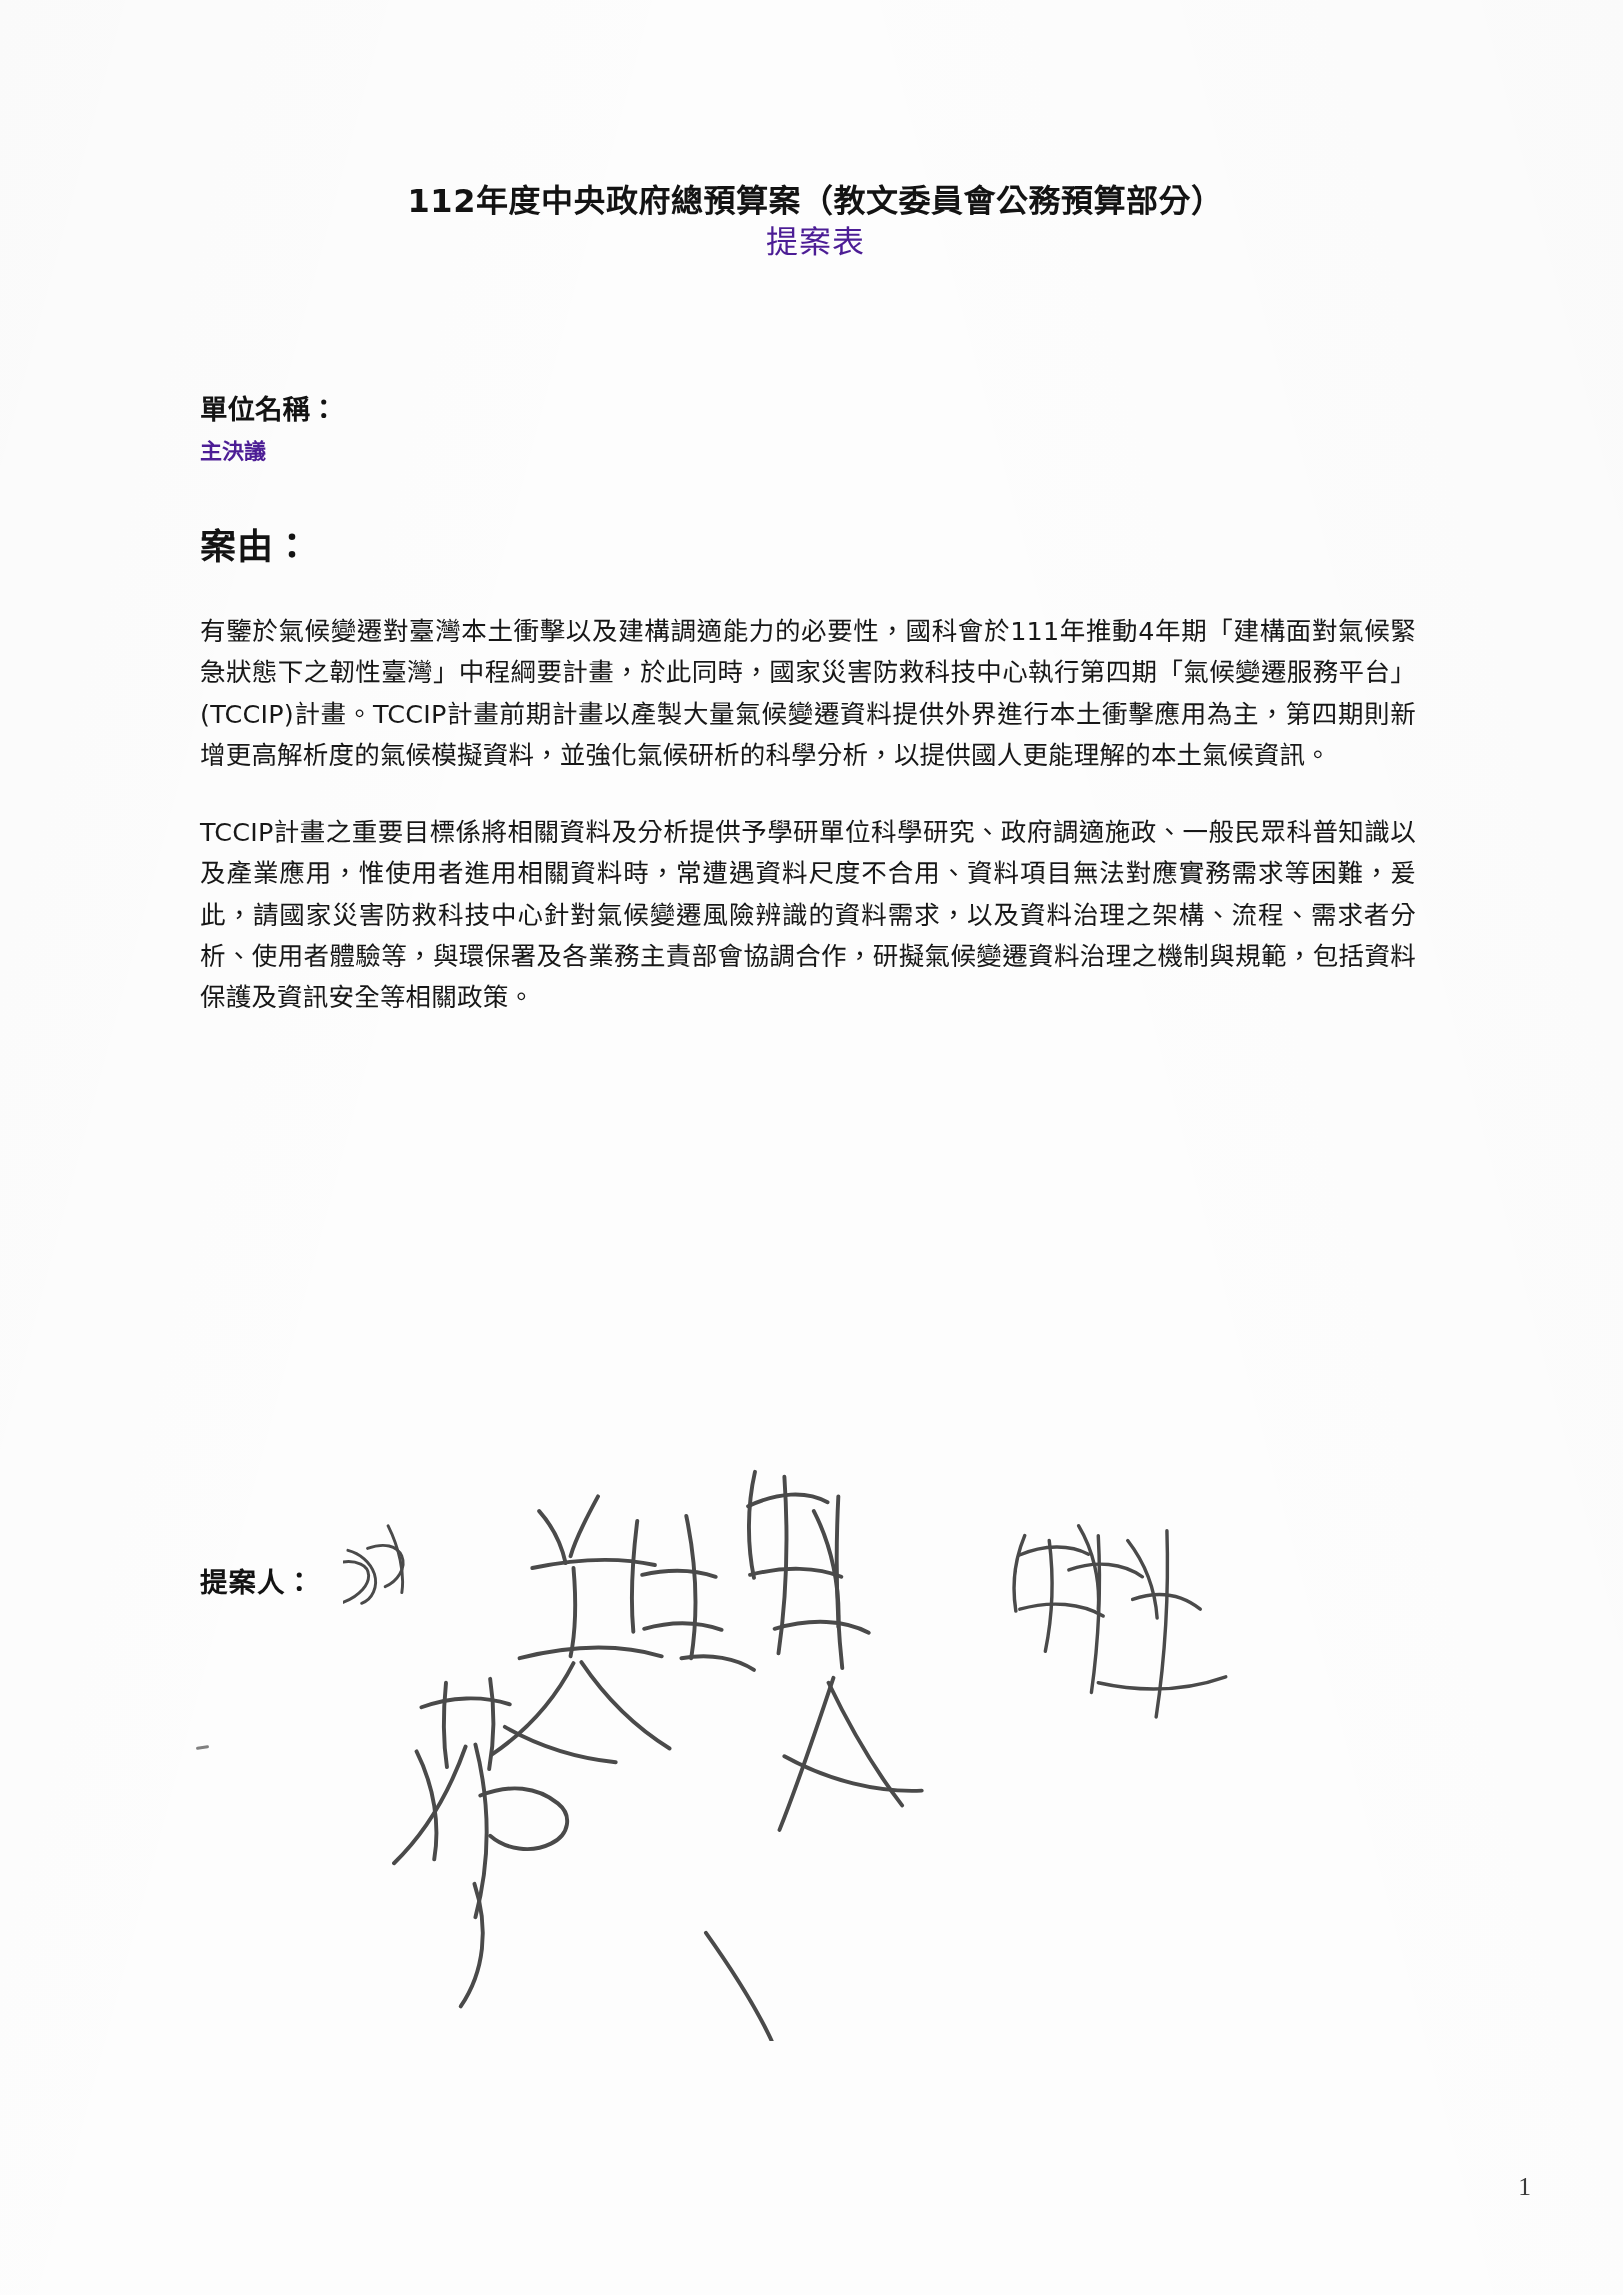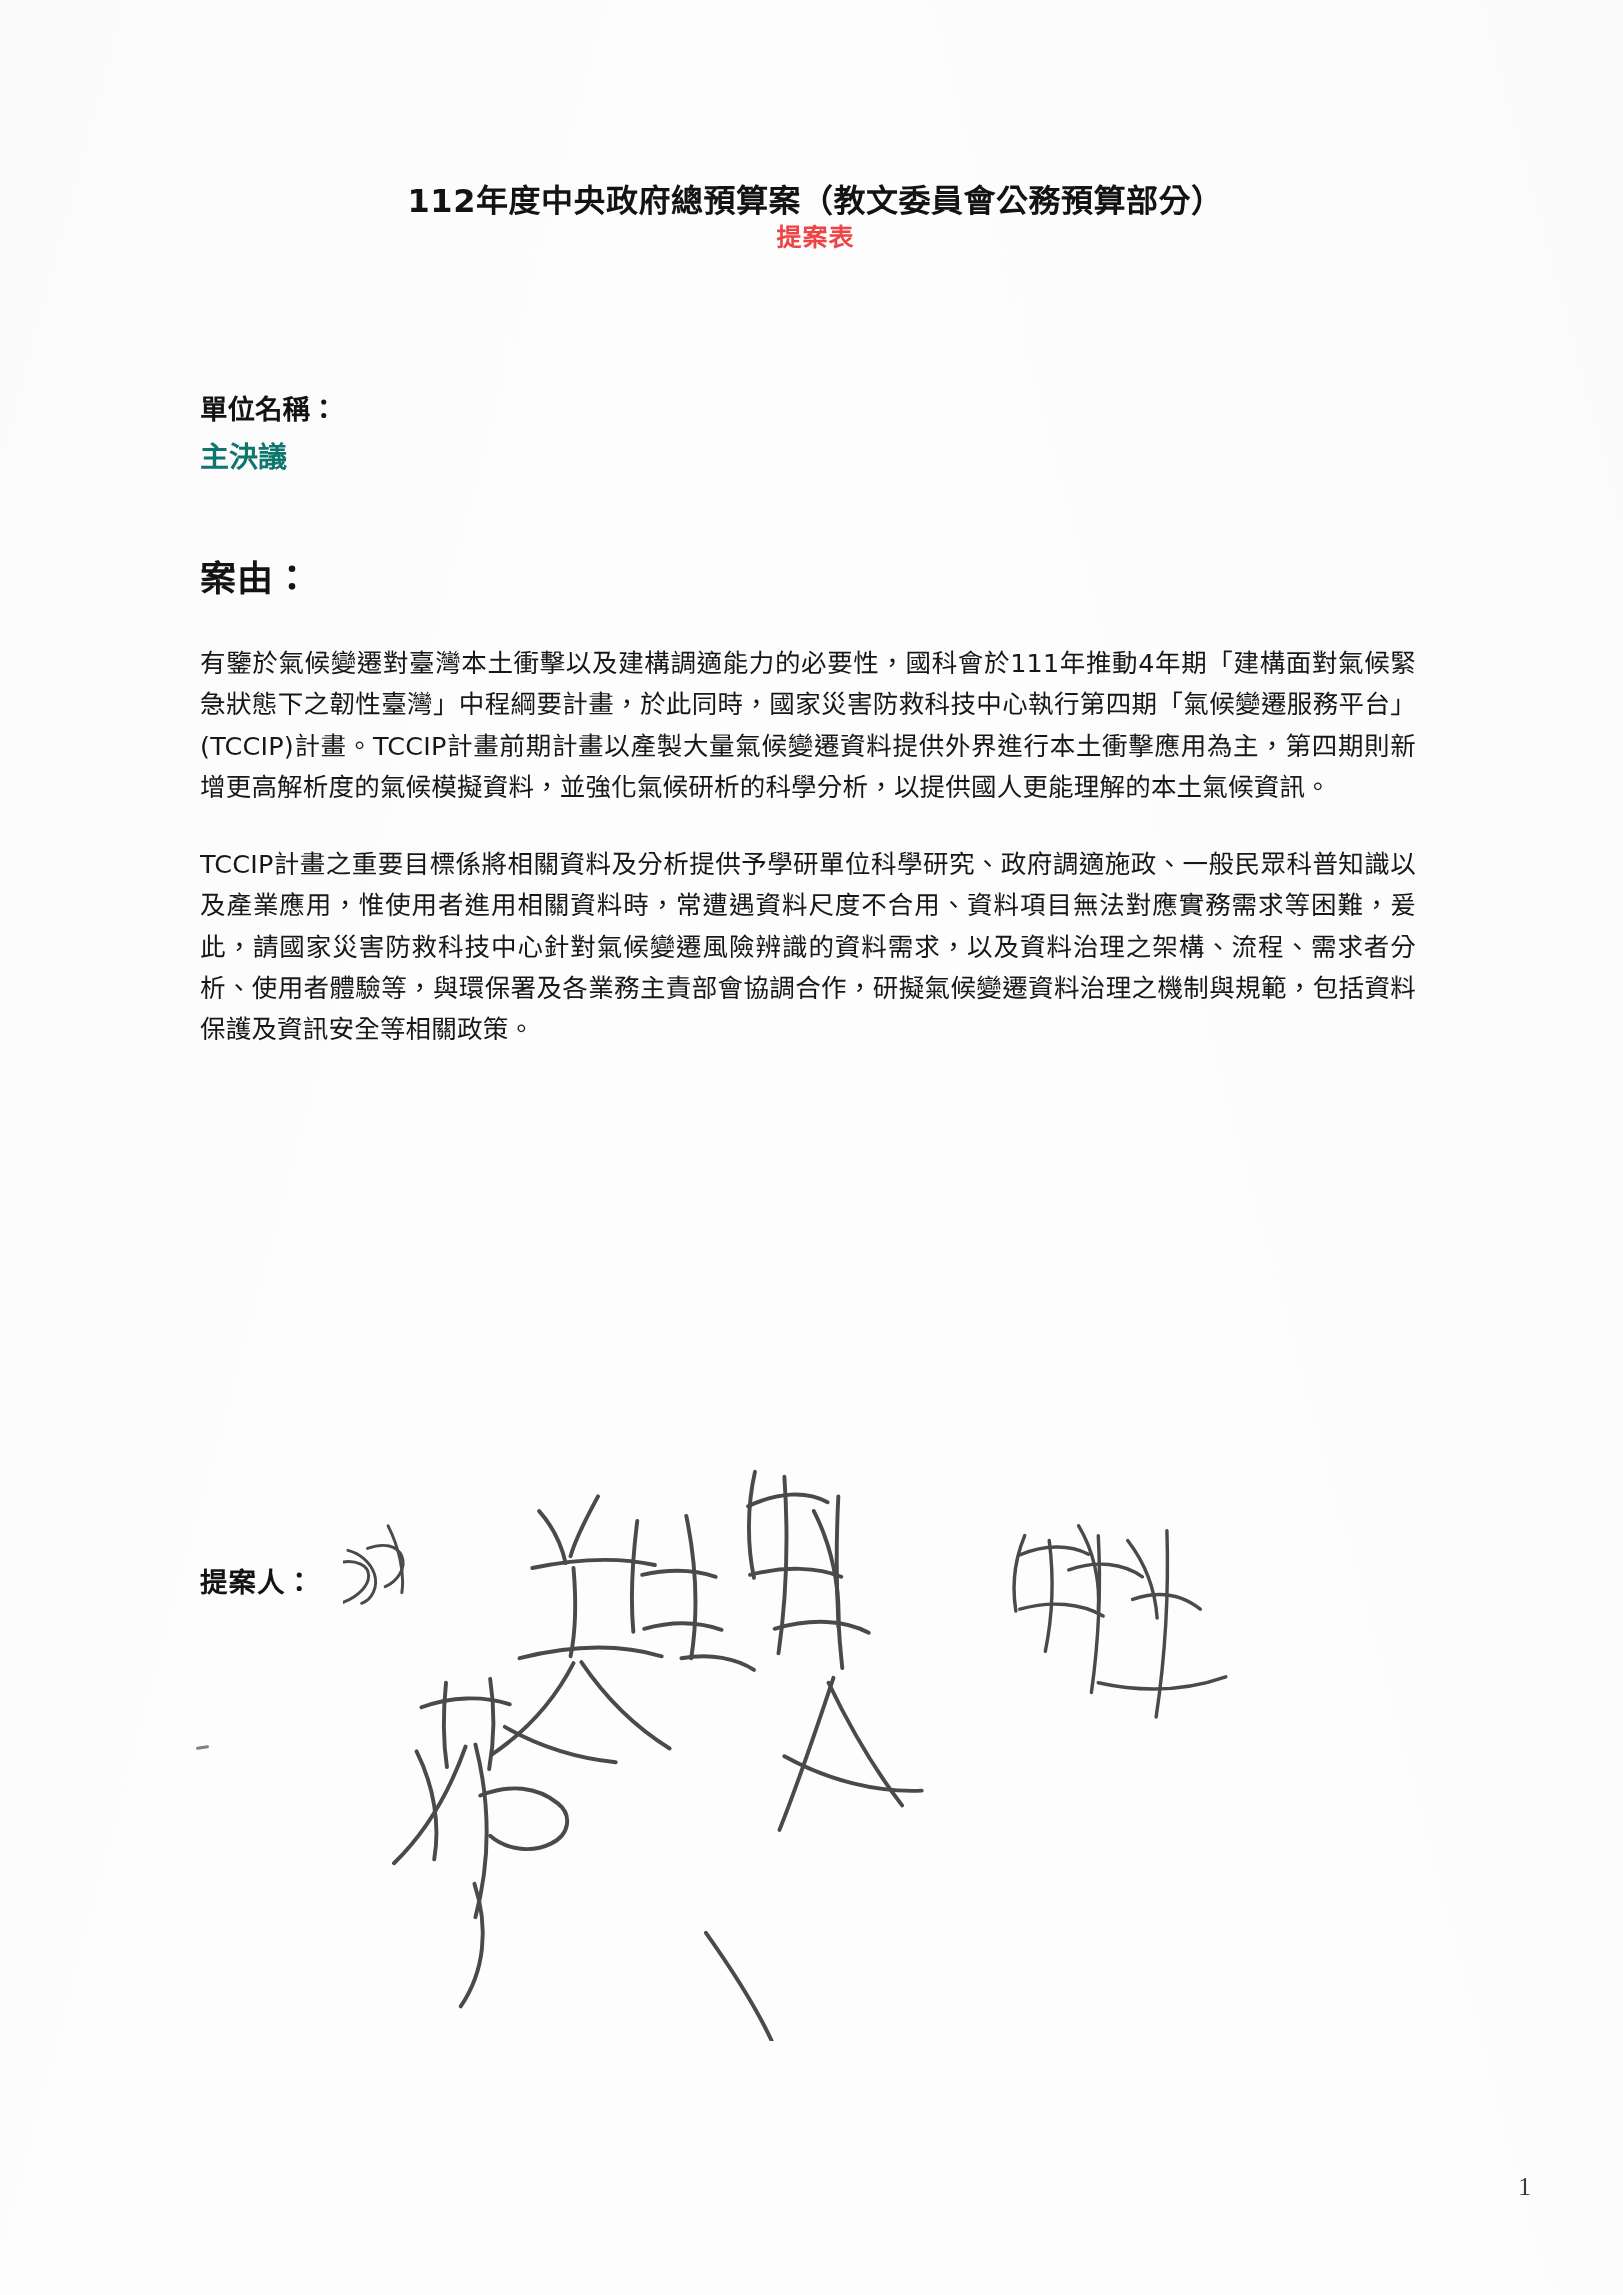--- a/index.html
+++ b/index.html
@@ -41,25 +41,25 @@
     margin-left: 7px;
   }
   .title-line-1 {
     font-size: 32px;
     font-weight: bold;
     letter-spacing: 0.5px;
     line-height: 1.25;
     color: #131313;
   }
   .title-line-2 {
-    font-size: 25px;
-    font-weight: bold;
+    font-size: 32px;
+    font-weight: normal;
     letter-spacing: 1px;
     line-height: 1.35;
-    color: #ef4444;
+    color: #4c1d95;
   }
 
   
   .content {
     position: absolute;
     left: 200px;
     top: 387px;
     width: 1226px;
   }
 
@@ -78,24 +78,24 @@
     font-size: 27.5px;
     font-weight: normal;
     color: #151515;
     border-bottom: 1.5px solid #222;
     padding-bottom: 2px;
     margin-left: 2px;
     white-space: nowrap;
   }
 
   .main-resolution {
-    font-size: 29px;
-    font-weight: bold;
-    color: #0f766e;
-    margin-bottom: 74px;
+    font-size: 22px;
+    font-weight: bold;
+    color: #4c1d95;
+    margin-bottom: 52px;
   }
 
   .case-heading {
     font-size: 36px;
     font-weight: bold;
     letter-spacing: 1px;
     color: #131313;
     margin-bottom: 42px;
   }
 

